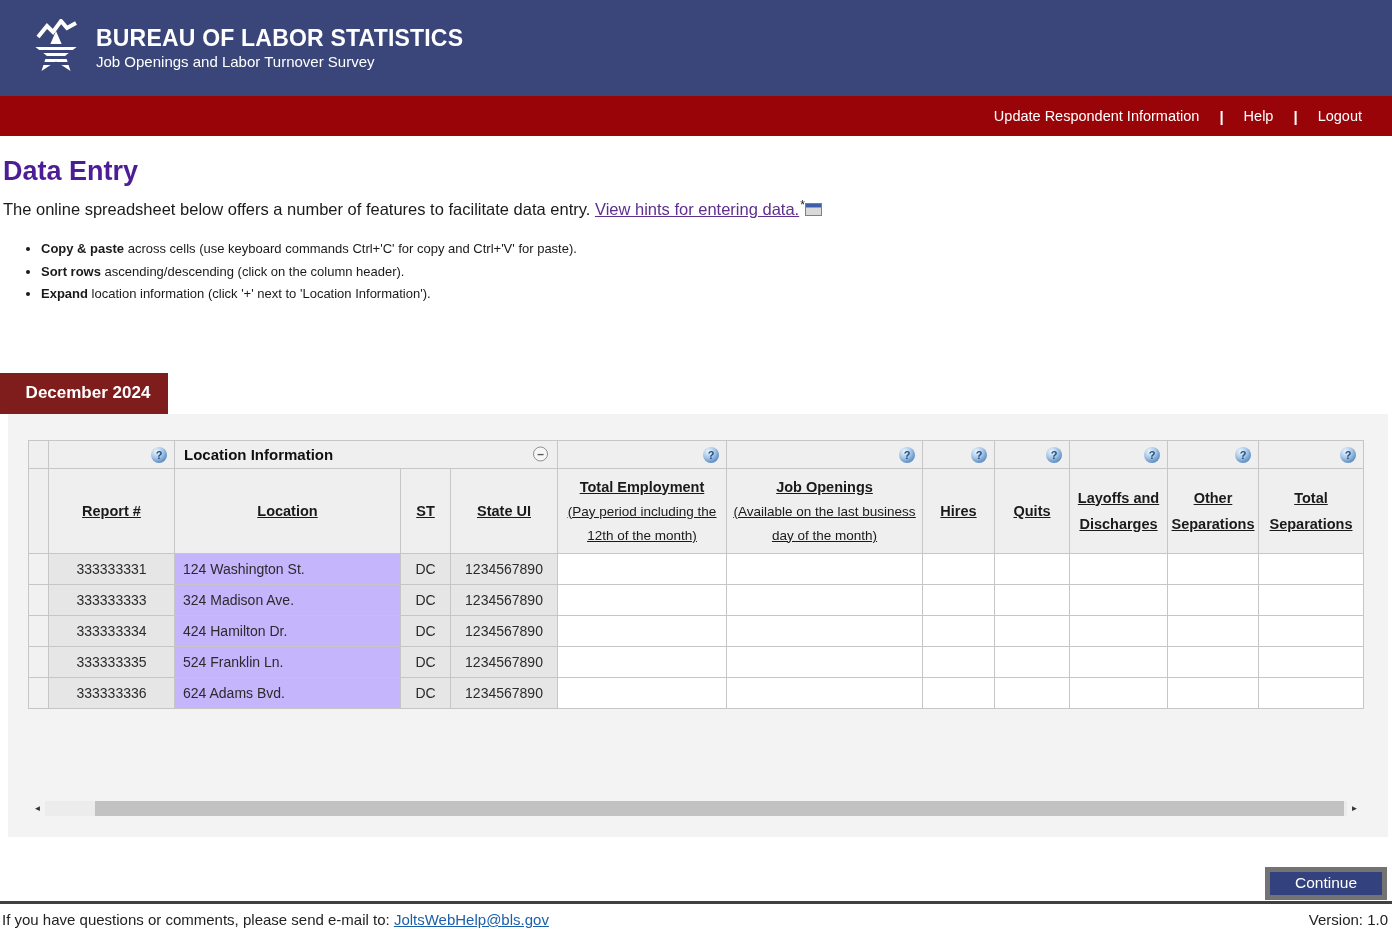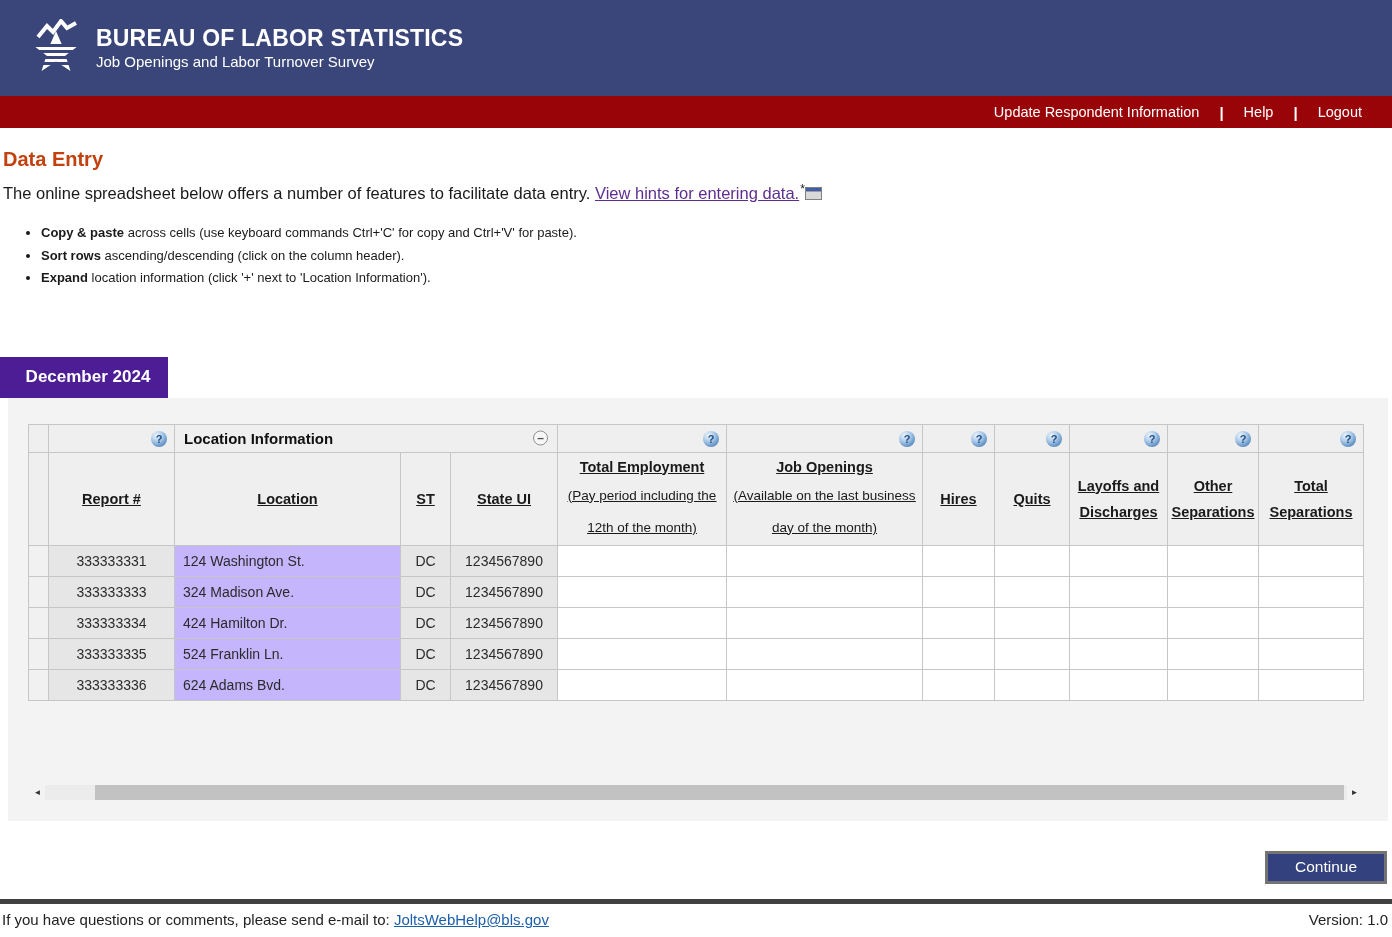--- a/index.html
+++ b/index.html
@@ -15,46 +15,46 @@
     height:96px; background:#3A4679; display:flex; align-items:center;
     padding-left:28px;
   }
   .logo { width:56px; height:58px; flex:0 0 auto; }
   .mast-text { margin-left:12px; color:#fff; }
   .mast-title { font-size:23px; font-weight:bold; letter-spacing:0.2px; line-height:26px; }
   .mast-sub { font-size:15px; line-height:19px; margin-top:1px; }
 
   
   .redbar {
-    height:32px; background:#990409; display:flex; align-items:center;
+    height:40px; background:#990409; display:flex; align-items:center;
     justify-content:flex-end; padding-right:30px; gap:20px;
   }
   .redbar a { color:#fff; font-size:14.5px; text-decoration:none; cursor:pointer; }
   .redbar .sep { color:#fff; font-size:15px; font-weight:bold; }
 
   
-  .page-title { font-size:20px; font-weight:bold; margin:20px 0 4px 3px; color:#c2410c; }
+  .page-title { font-size:27px; font-weight:bold; margin:20px 0 4px 3px; color:#4c1d95; }
   .intro { font-size:16.5px; margin:13px 0 0 3px; color:#1a1a1a; }
   .hints-link { color:#5E2F8F; text-decoration:underline; cursor:pointer;margin-top:32px; }
   .win-star { font-size:12px; position:relative; top:-6px; margin-left:1px; color:#222; }
   .win-icon {
     display:inline-block; width:17px; height:13px; border:1px solid #808080;
     background:#D9D9D9; vertical-align:-1px; margin-left:0px;
   }
   .win-bar { display:block; height:4px; background:#3E5EA9; border-bottom:1px solid #9e9e9e; }
   ul.features { margin:20px 0 0 0; padding-left:41px; }
   ul.features li { font-size:13px; margin-bottom:3px; line-height:19.5px; color:#1a1a1a; }
   ul.features .b { font-weight:bold; }
 
   
   .tabs-row { display:flex; align-items:stretch; height:41px; margin-top:69px; }
   .tab { width:168px; display:flex; align-items:center; justify-content:center;
          font-size:17px; font-weight:bold; cursor:pointer; }
   .tab.inactive { background:#F1F0EE; color:#2F3E78; }
-  .tab.active { background:#4c1d95; color:#ffffff;padding-left:8px; }
+  .tab.active { background:#7f1d1d; color:#ffffff;padding-left:8px; }
   .tabs-caption { align-self:center; margin-left:13px; font-size:17px; font-weight:bold; color:#111; }
 
   
   .panel { margin-left:8px; width:1380px; height:423px; background:#F4F3F3; position:relative; }
   table.grid { border-collapse:collapse; table-layout:fixed; width:1335px;
                position:absolute; left:20px; top:26px; background:#F0EFEF; }
   table.grid td { border:1px solid #C6C6C6; overflow:hidden; }
   tr.iconrow td { height:28px; background:#F0EFEF; }
   tr.iconrow .icon-right { text-align:right; padding-right:7px; }
   .help-icon {
@@ -66,41 +66,41 @@
   .group-cell { padding-left:9px; font-size:15px; font-weight:bold; color:#111; position:relative; }
   .collapse-icon {
     position:absolute; right:9px; top:50%; transform:translateY(-50%);
     width:15px; height:15px; border-radius:50%; border:1px solid #8f8f8f; background:#F6F6F6;
     color:#555; font-size:12px; line-height:13px; text-align:center; cursor:pointer;
   }
   tr.headrow td { height:85px; background:#F0EFEF; text-align:center; vertical-align:middle; }
   .col-link { color:#1a1a1a; font-weight:bold; font-size:14.5px; text-decoration:underline;
               line-height:26px; cursor:pointer; display:inline-block; }
   .col-sub { display:block; font-weight:normal; font-size:13.5px; text-decoration:underline;
-             line-height:32px; color:#1a1a1a; }
+             line-height:24px; color:#1a1a1a; }
   tr.datarow td { height:31px; font-size:14px; color:#2b2b2b; background:#fff; }
   tr.datarow td.sel { background:#F1F1F1; }
   tr.datarow td.ro { background:#E7E6E6; text-align:center; }
   tr.datarow td.loc { background:#c4b5fd; text-align:left; padding-left:8px; }
 
   
   .hscroll { position:absolute; left:22px; right:26px; bottom:21px; height:15px;
              display:flex; align-items:stretch; }
   .scroll-btn { width:15px; background:#F3F3F3; display:flex; align-items:center;
                 justify-content:center; font-size:8px; color:#333; cursor:pointer; }
   .scroll-track { flex:1; background:#ECECEC; position:relative; }
   .scroll-thumb { position:absolute; left:50px; right:3px; top:0; bottom:0; background:#C3C2C2; cursor:grab; }
 
   
   .actions { display:flex; justify-content:flex-end; padding-right:5px; margin-top:30px; }
-  .continue-btn { width:122px; height:33px; background:#33427E; color:#fff; border:3px solid #737373;
+  .continue-btn { width:122px; height:33px; background:#33427E; color:#fff; border:5px solid #737373;
                   font-size:15.5px; font-family:"Liberation Sans", sans-serif; cursor:pointer; }
 
   
-  .footer { position:absolute; left:0; right:0; bottom:0; border-top:5px solid #404040;
+  .footer { position:absolute; left:0; right:0; bottom:0; border-top:3px solid #404040;
             padding:7px 4px 9px 2px; display:flex; justify-content:space-between;
             font-size:15px; color:#222; background:#fff; }
   .footer a { color:#1B5FAA; text-decoration:underline; cursor:pointer; }
 </style>
 </head>
 <body>
 
 <div class="masthead">
   <svg class="logo" viewBox="0 0 56 58">
     <polygon points="28,12 34.5,27 50,27 37.5,36.5 42.5,52 28,42.5 13.5,52 18.5,36.5 6,27 21.5,27" fill="#ffffff"></polygon>

